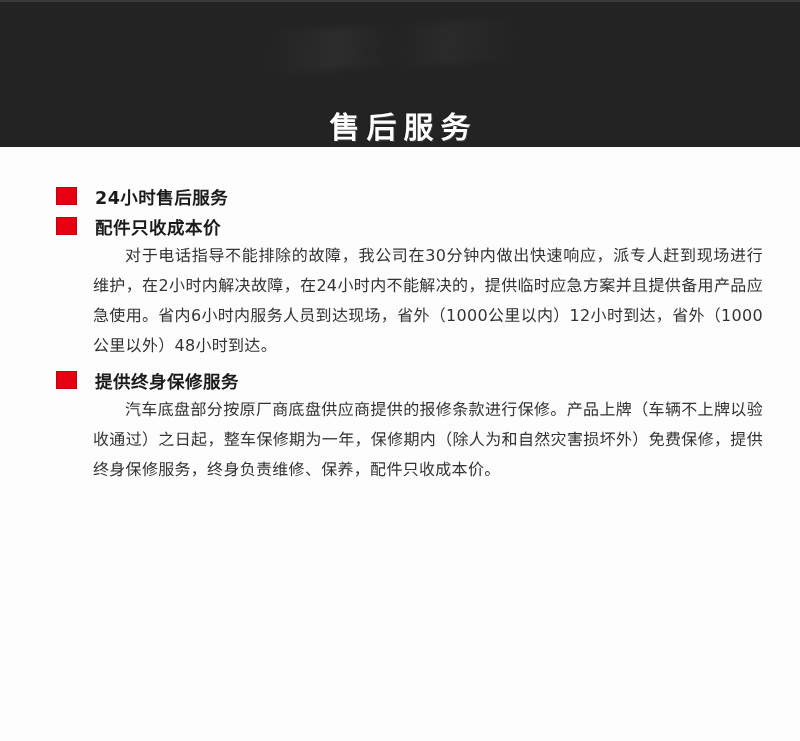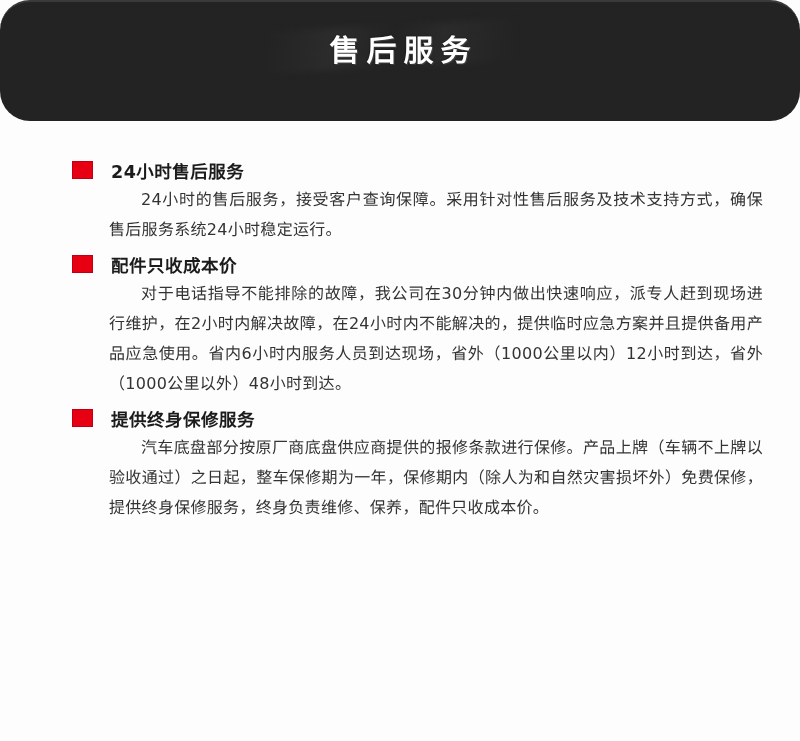--- a/index.html
+++ b/index.html
@@ -13,29 +13,28 @@
     height: 741px;
     margin: 0 auto;
     background: #fdfdfd;
     overflow: hidden;
     font-family: "DejaVu Sans", "Liberation Sans", sans-serif;
   }
   
   .banner {
     position: relative;
     width: 100%;
-    height: 121px;
+    height: 147px;
     background: #232323;
     border-top: 2px solid #3a3a3a;
     box-sizing: border-box;
     display: flex;
-    align-items: flex-start;
+    align-items: flex-end;
     justify-content: center;
     overflow: hidden;
-    border-radius: 30px;
   }
   .banner .watermark {
     position: absolute;
     left: 230px;
     top: 22px;
     width: 360px;
     height: 42px;
     background:
       linear-gradient(100deg, transparent 10%, #2e2e2e 30%, transparent 45%, #2c2c2c 60%, transparent 80%);
     filter: blur(3px);
@@ -50,21 +49,20 @@
     color: #ffffff;
     font-size: 30px;
     font-weight: 800;
     letter-spacing: 7px;
     text-indent: 7px; 
     text-shadow: 0 0 2px rgba(0,0,0,0.6), 1px 1px 0 rgba(255,255,255,0.15);
   }
   
   .content {
     padding-top: 30px;
-    padding-left: 16px;
   }
   .service-section {
     margin: 0;
   }
   .section-head {
     display: flex;
     align-items: center;
     margin: 8px 37px 4px 56px;
     height: 22px;
   }
@@ -101,21 +99,20 @@
     <div class="watermark"></div>
     <h1>售后服务</h1>
   </header>
 
   <main class="content">
   <section class="service-section">
     <div class="section-head">
       <span class="bullet"></span>
       <h2 class="section-title">24小时售后服务</h2>
     </div>
-  <p class="section-para">24小时的售后服务，接受客户查询保障。采用针对性售后服务及技术支持方式，确保售后服务系统24小时稳定运行。</p>
       </section>
 
 
   <section class="service-section">
     <div class="section-head">
       <span class="bullet"></span>
       <h2 class="section-title">配件只收成本价</h2>
     </div>
         <p class="section-para">对于电话指导不能排除的故障，我公司在30分钟内做出快速响应，派专人赶到现场进行维护，在2小时内解决故障，在24小时内不能解决的，提供临时应急方案并且提供备用产品应急使用。省内6小时内服务人员到达现场，省外（1000公里以内）12小时到达，省外（1000公里以外）48小时到达。</p>
       </section>

